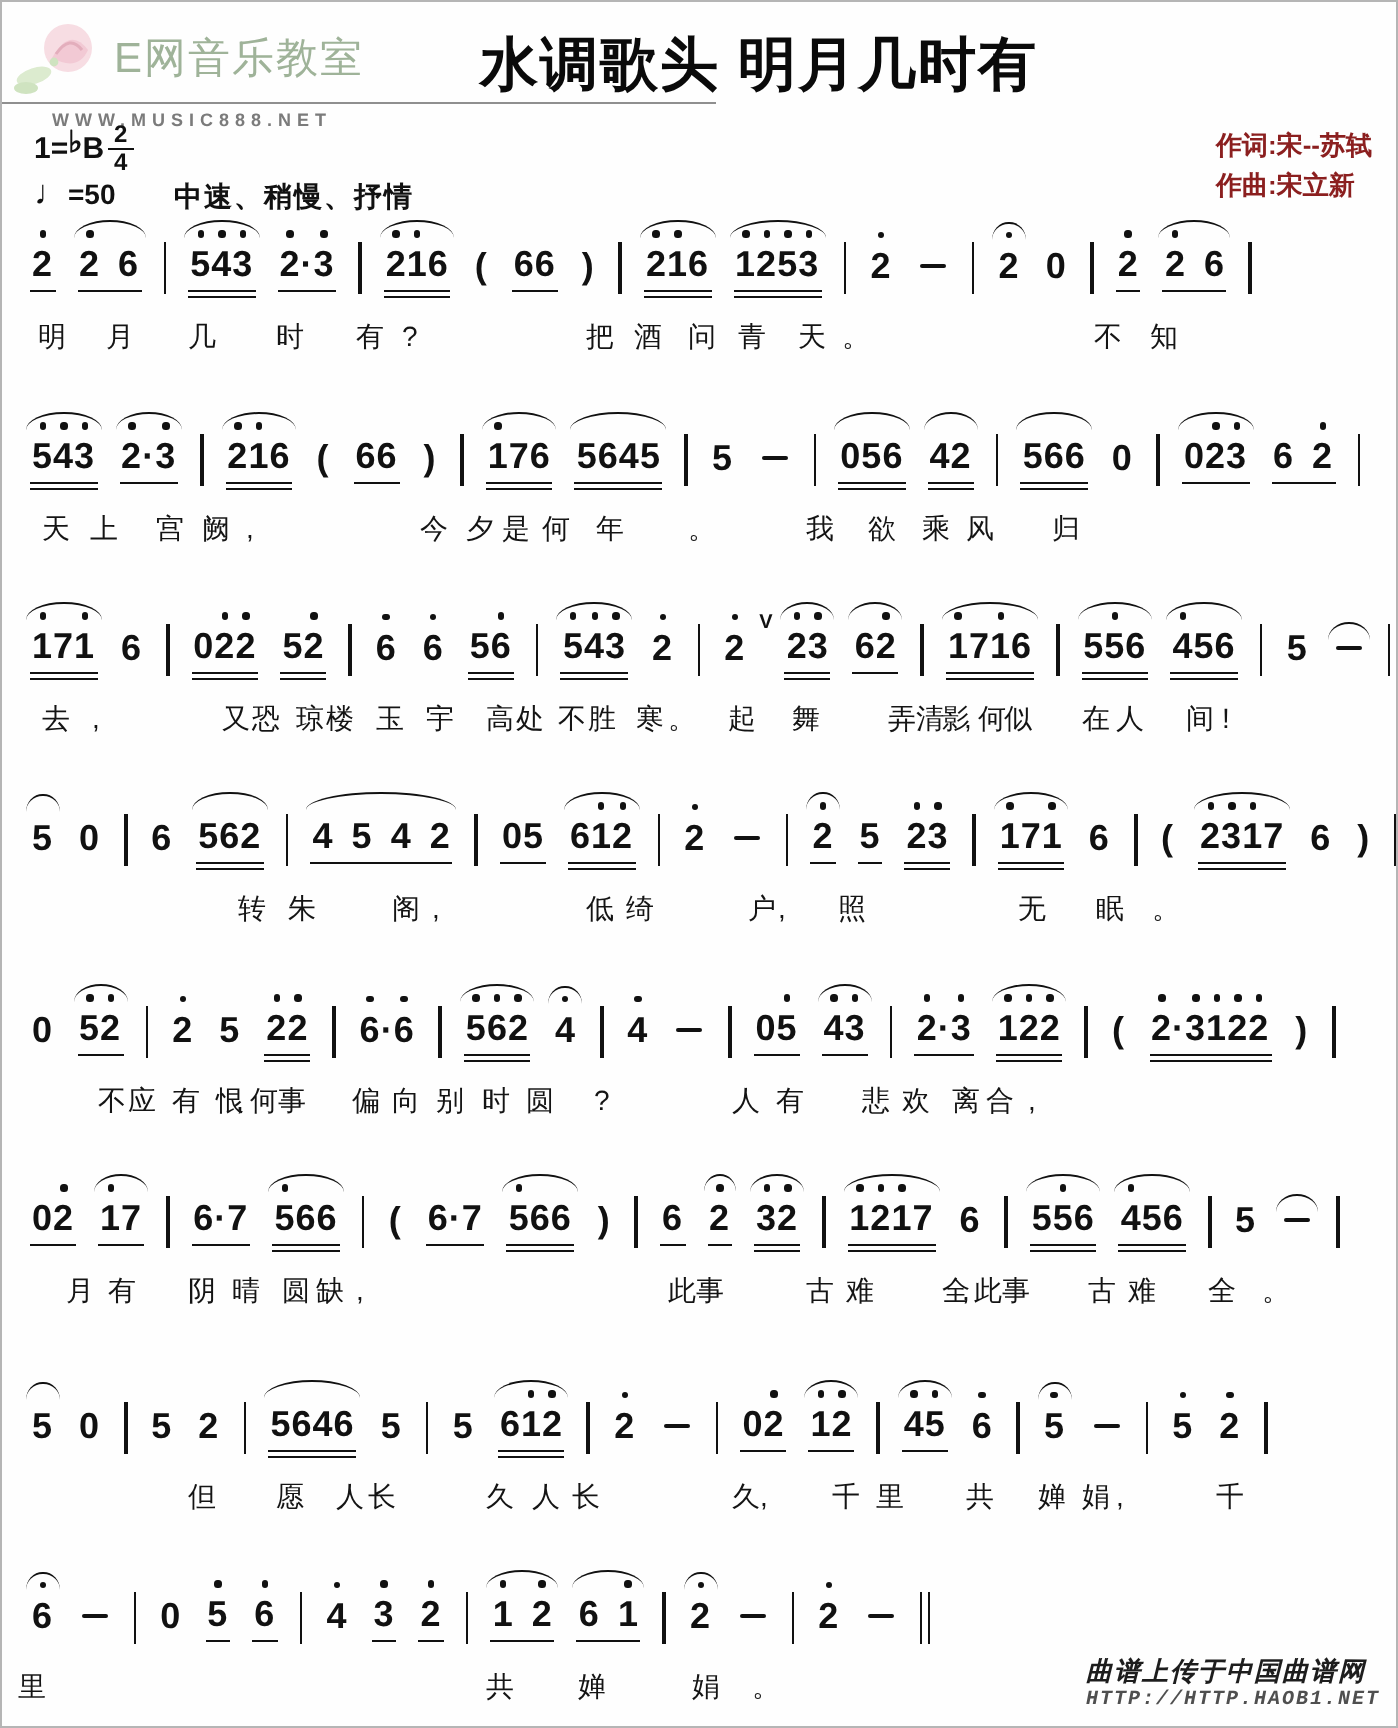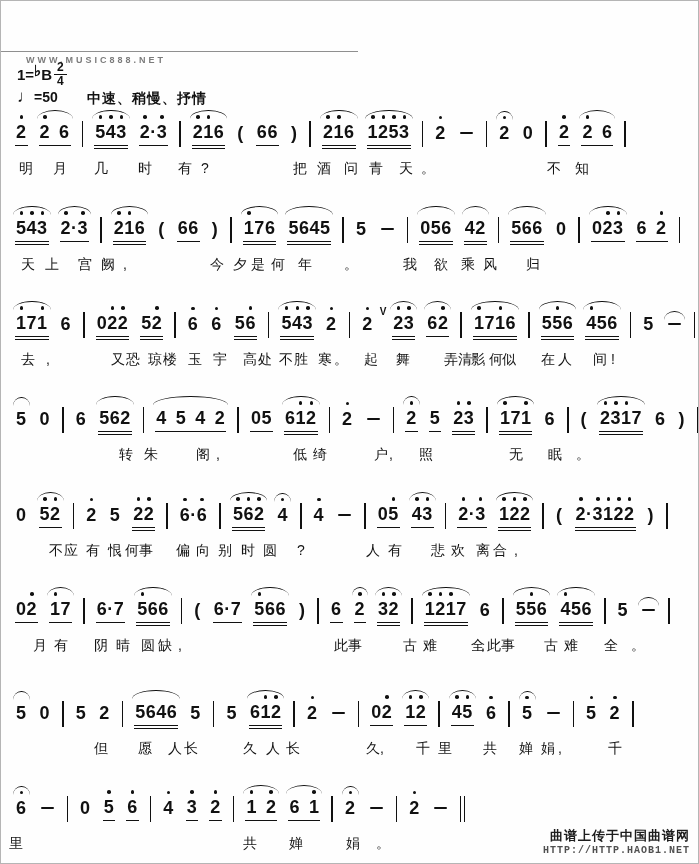--- a/index.html
+++ b/index.html
@@ -39,33 +39,49 @@
   .ch.hd::after{content:"";position:absolute;left:50%;top:-7px;width:3.5px;height:3.5px;
     margin-left:-1.75px;border-radius:50%;background:#111;}
   .ch.sp{width:9px;}
   .ch.dash{width:13px;height:2.4px;background:#111;border-radius:1px;margin:0 1px;}
   .bar{width:1.6px;height:26px;background:#111;flex:none;}
   .endbar{width:5px;height:26px;border-left:1.6px solid #111;border-right:1.6px solid #111;flex:none;box-sizing:border-box;}
   .breath{font-size:10px;font-weight:bold;position:relative;top:-14px;margin:0 -5px;flex:none;}
   .lyrics{position:absolute;left:0;right:0;top:53px;height:20px;font-size:14px;color:#141414;}
   .syl{position:absolute;top:0;white-space:nowrap;}
   
-  .footer{position:absolute;right:8px;bottom:6px;text-align:right;line-height:1.25;}
+  .footer{position:absolute;right:8px;bottom:6px;text-align:left;line-height:1.25;font-style:italic;}
   .footer-credit{font-size:13px;font-weight:bold;color:#1d1d1d;letter-spacing:1px;}
   .footer-url{font-size:10px;font-weight:bold;color:#4f4f4f;letter-spacing:1px;font-family:"Liberation Mono",monospace;}
 </style>
 </head>
 <body>
 
 <div class="page">
 
+  <div class="logo">
+    <svg width="46" height="44" viewBox="0 0 46 44">
+      <ellipse cx="10" cy="31" rx="9" ry="4" fill="#dcebcf" transform="rotate(-18 10 31)"></ellipse>
+      <ellipse cx="6" cy="37" rx="6" ry="3" fill="#cfe3c0"></ellipse>
+      <circle cx="27" cy="17" r="12" fill="#f7dde3"></circle>
+      <path d="M19 22 q9 -16 18 -4 q-5 11 -18 4" fill="#f2c9d4"></path>
+      <path d="M21 20 q7 -10 13 -2" fill="none" stroke="#e3aebc" stroke-width="1.5"></path>
+      <circle cx="20" cy="24" r="2.2" fill="#cfe3c0"></circle>
+    </svg>
+    <span class="site-name">E网音乐教室</span>
+  </div>
   <div class="header-rule"></div>
   <div class="site-url">WWW.MUSIC888.NET</div>
 
+  <div class="page-title">水调歌头 明月几时有</div>
 
+  <div class="credits">
+    <div>作词:宋--苏轼</div>
+    <div>作曲:宋立新</div>
+  </div>
 
   <div class="keyline">
     <span>1=</span>
       <span class="flat">♭</span>
       <span>B</span>
     <span class="frac">
       <span class="ft">2</span>
       <span class="fb">4</span>
     </span>
   </div>

